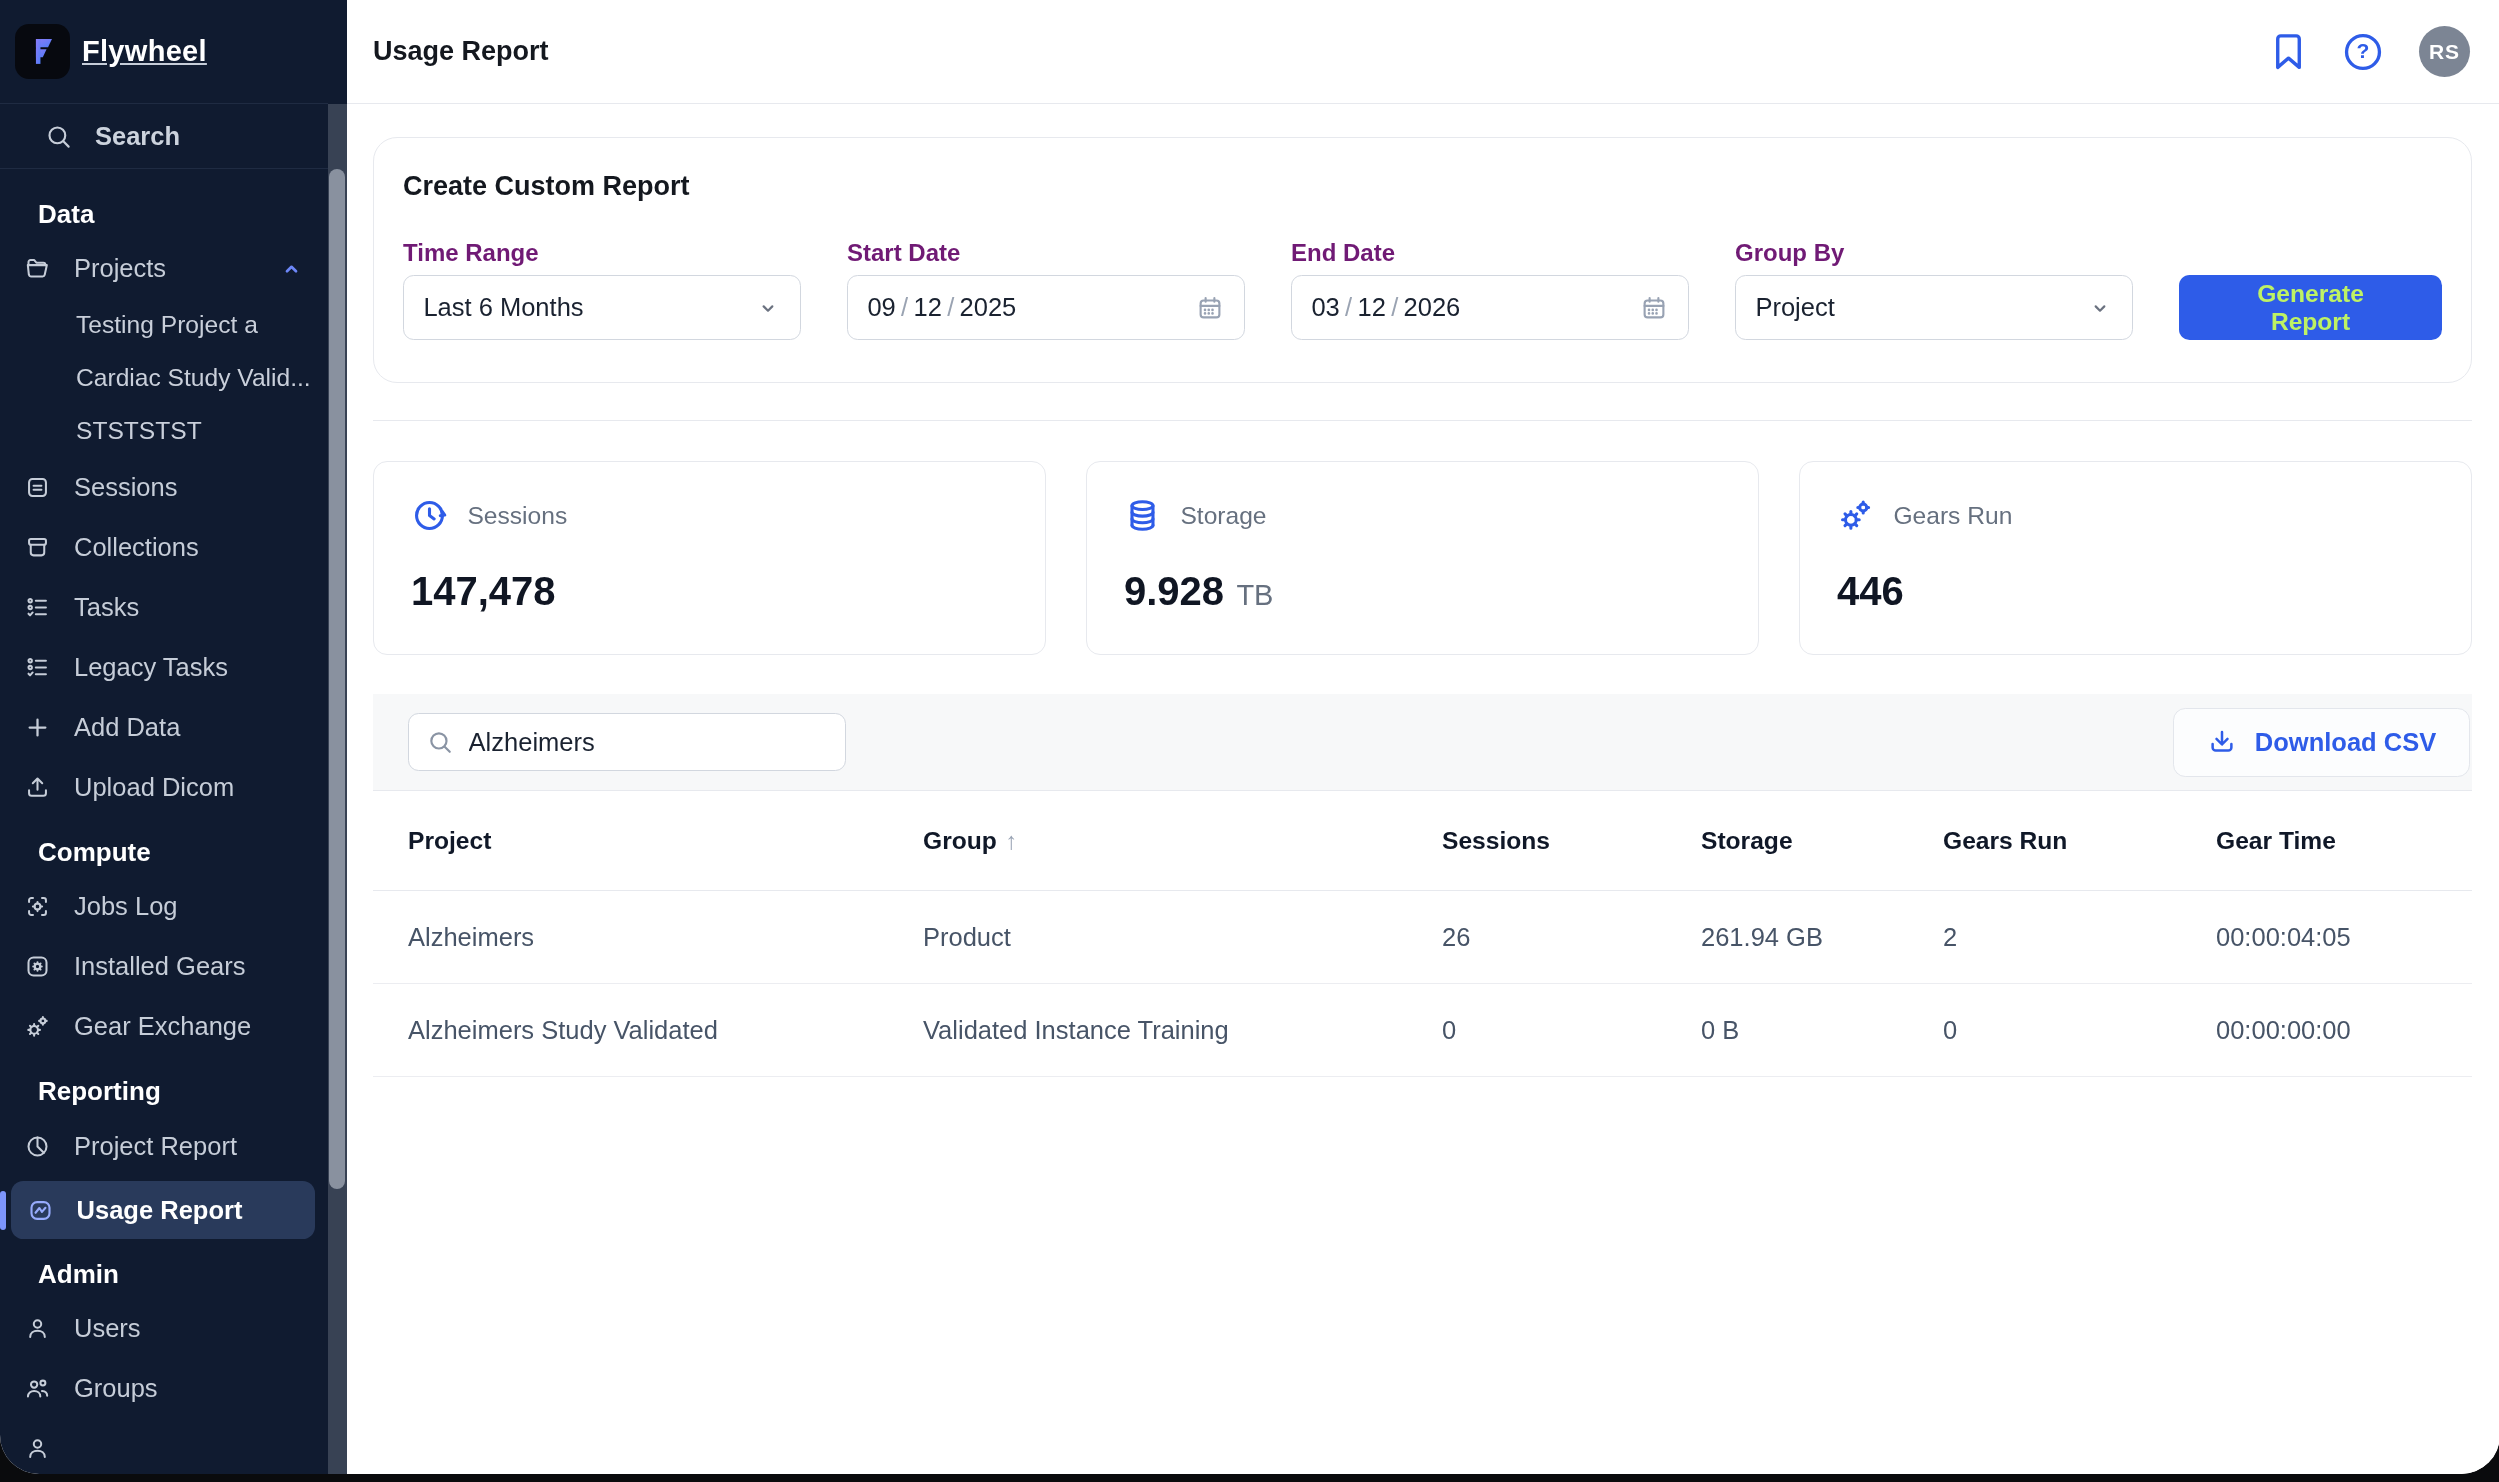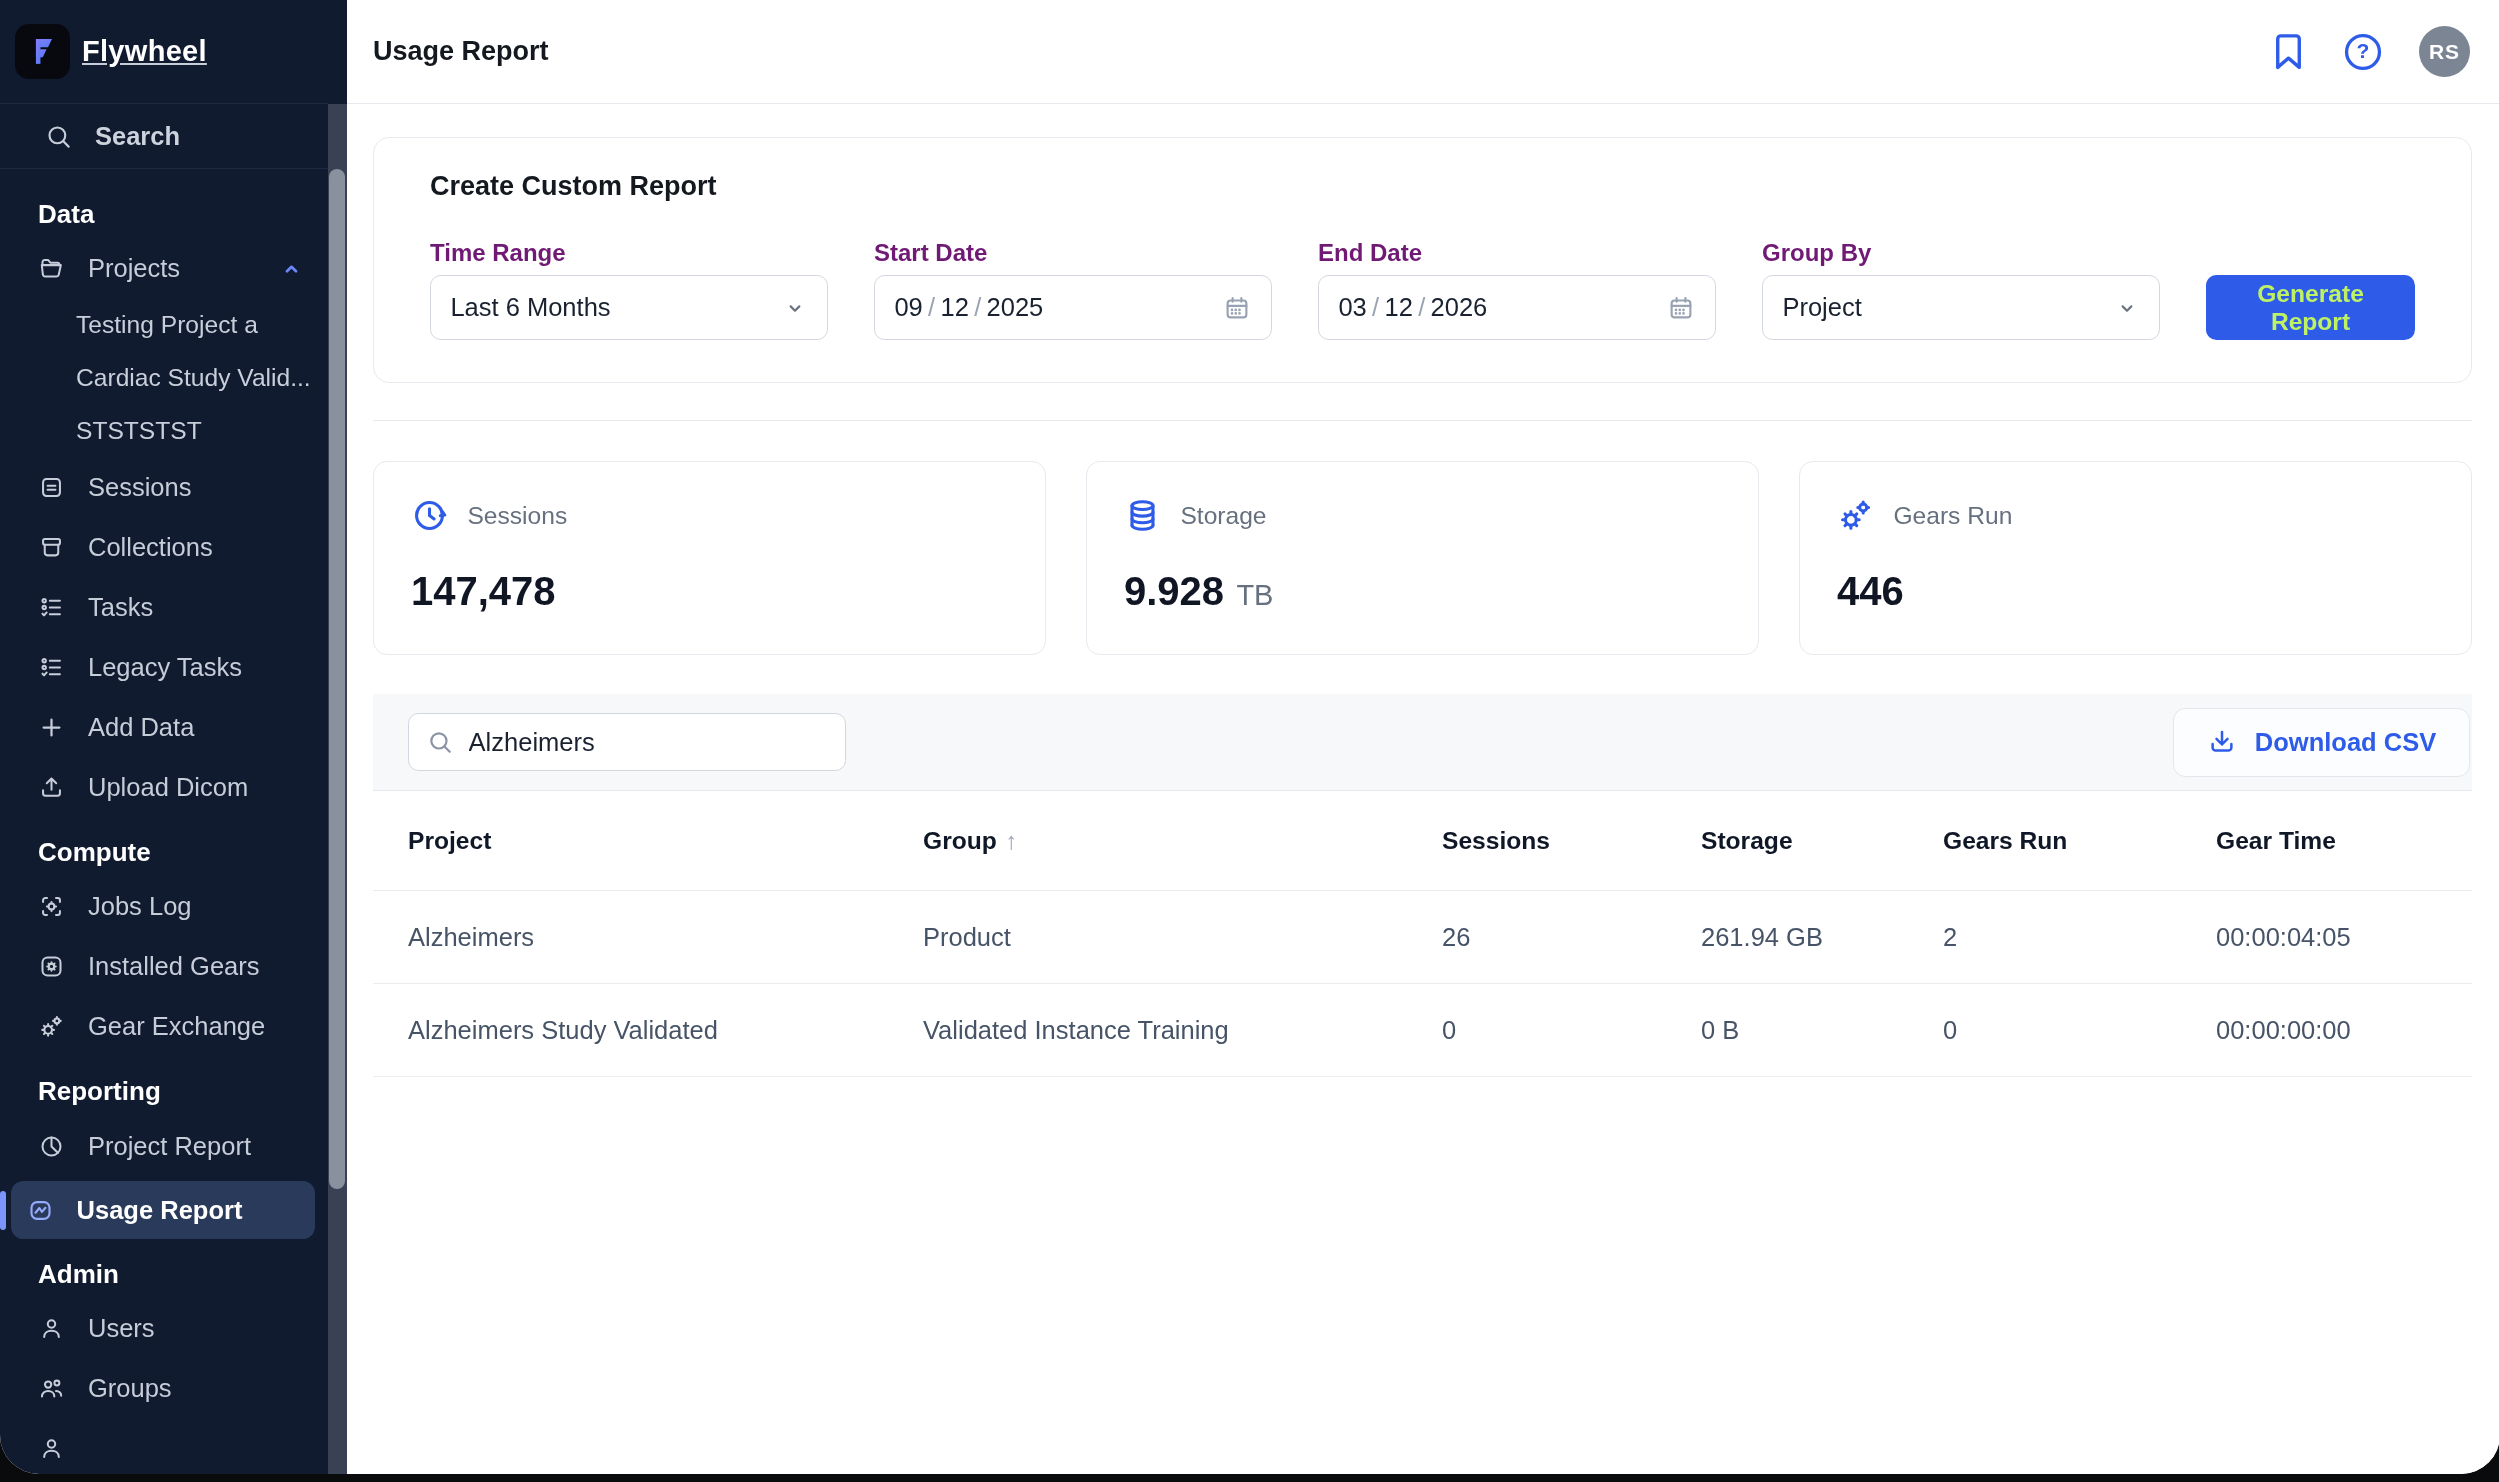--- a/index.html
+++ b/index.html
@@ -16,21 +16,21 @@
   .sb-logo-badge { width:55px; height:55px; background:#07090f; border-radius:14px;
                    display:flex; align-items:center; justify-content:center; }
   .sb-logo-badge svg { width:35px; height:35px; }
   .sb-logo-text { font-size:29px; font-weight:700; color:#fff; letter-spacing:0.3px; }
   .sb-search-row { height:65px; display:flex; align-items:center; gap:23px;
                    padding-left:45px; border-bottom:1.8px solid #1f2b42; font-size:25.5px;
                    font-weight:600; color:#ccd3dd; cursor:pointer; }
   .sb-scroll { padding-top:10.6px; }
   .sb-section { padding-left:38px; font-size:26px; font-weight:700; color:#fff;
                 margin:19.4px 0 8.8px; }
-  .sb-item { height:60px; display:flex; align-items:center; gap:23px; padding-left:38px;
+  .sb-item { height:60px; display:flex; align-items:center; gap:23px; padding-left:24px;
              font-size:25.5px; font-weight:500; color:#c6cdd8; cursor:pointer; }
   .sb-item svg { width:27px; height:27px; flex-shrink:0; }
   .sb-sub { height:53px; display:flex; align-items:center; padding-left:76px;
             font-size:24.6px; font-weight:500; color:#c9cfda; cursor:pointer; }
   .sb-chevron { margin-left:auto; margin-right:23px; }
   .sb-item.active { margin:5.3px 12.3px 5.3px 10.6px; padding-left:16px; height:58px;
                     background:#293a5b; border-radius:12.3px; color:#fff; font-weight:600;
                     position:relative; }
   .sb-item.active::before { content:''; position:absolute; left:-10.6px; top:9.7px; width:6.2px;
                             height:39px; border-radius:3.5px; background:#7d95fb; }
@@ -48,21 +48,21 @@
   .topbar-actions { margin-left:auto; display:flex; align-items:center; gap:35px; }
   .icon-btn { background:none; border:none; cursor:pointer; display:flex; }
   .avatar { width:51px; height:51px; border-radius:50%; background:#7c8594; color:#ffffff;
             font-size:21px; font-weight:700; display:flex; align-items:center;
             justify-content:center; letter-spacing:0.9px; cursor:pointer;
             font-family:"Liberation Sans", sans-serif; }
 
   .content { padding:33px 28px 0 26px; flex:1; overflow:hidden; }
 
   
-  .report-card { border:1.8px solid #e7e9ee; border-radius:16px; padding:33px 56px 42px; }
+  .report-card { border:1.8px solid #e7e9ee; border-radius:24px; padding:33px 29px 42px; }
   .report-card h2 { font-size:27px; font-weight:700; color:#14181f; margin-bottom:37px; }
   .form-row { display:flex; gap:46px; align-items:flex-end; }
   .field label { display:block; font-size:24px; font-weight:600; color:#701a75;
                  margin-bottom:8px; }
   .control { width:398px; height:65px; border:1.8px solid #d2d7df; border-radius:10.6px;
              display:flex; align-items:center; padding:0 19.4px; font-size:25.5px;
              color:#1a2230; background:#fff; cursor:pointer; }
   .control .tail { margin-left:auto; display:flex; }
   .date-sep { color:#9aa3b2; padding:0 5.3px; }
   .btn-primary { height:65px; padding:0 39px; margin-left:auto; border:none;

